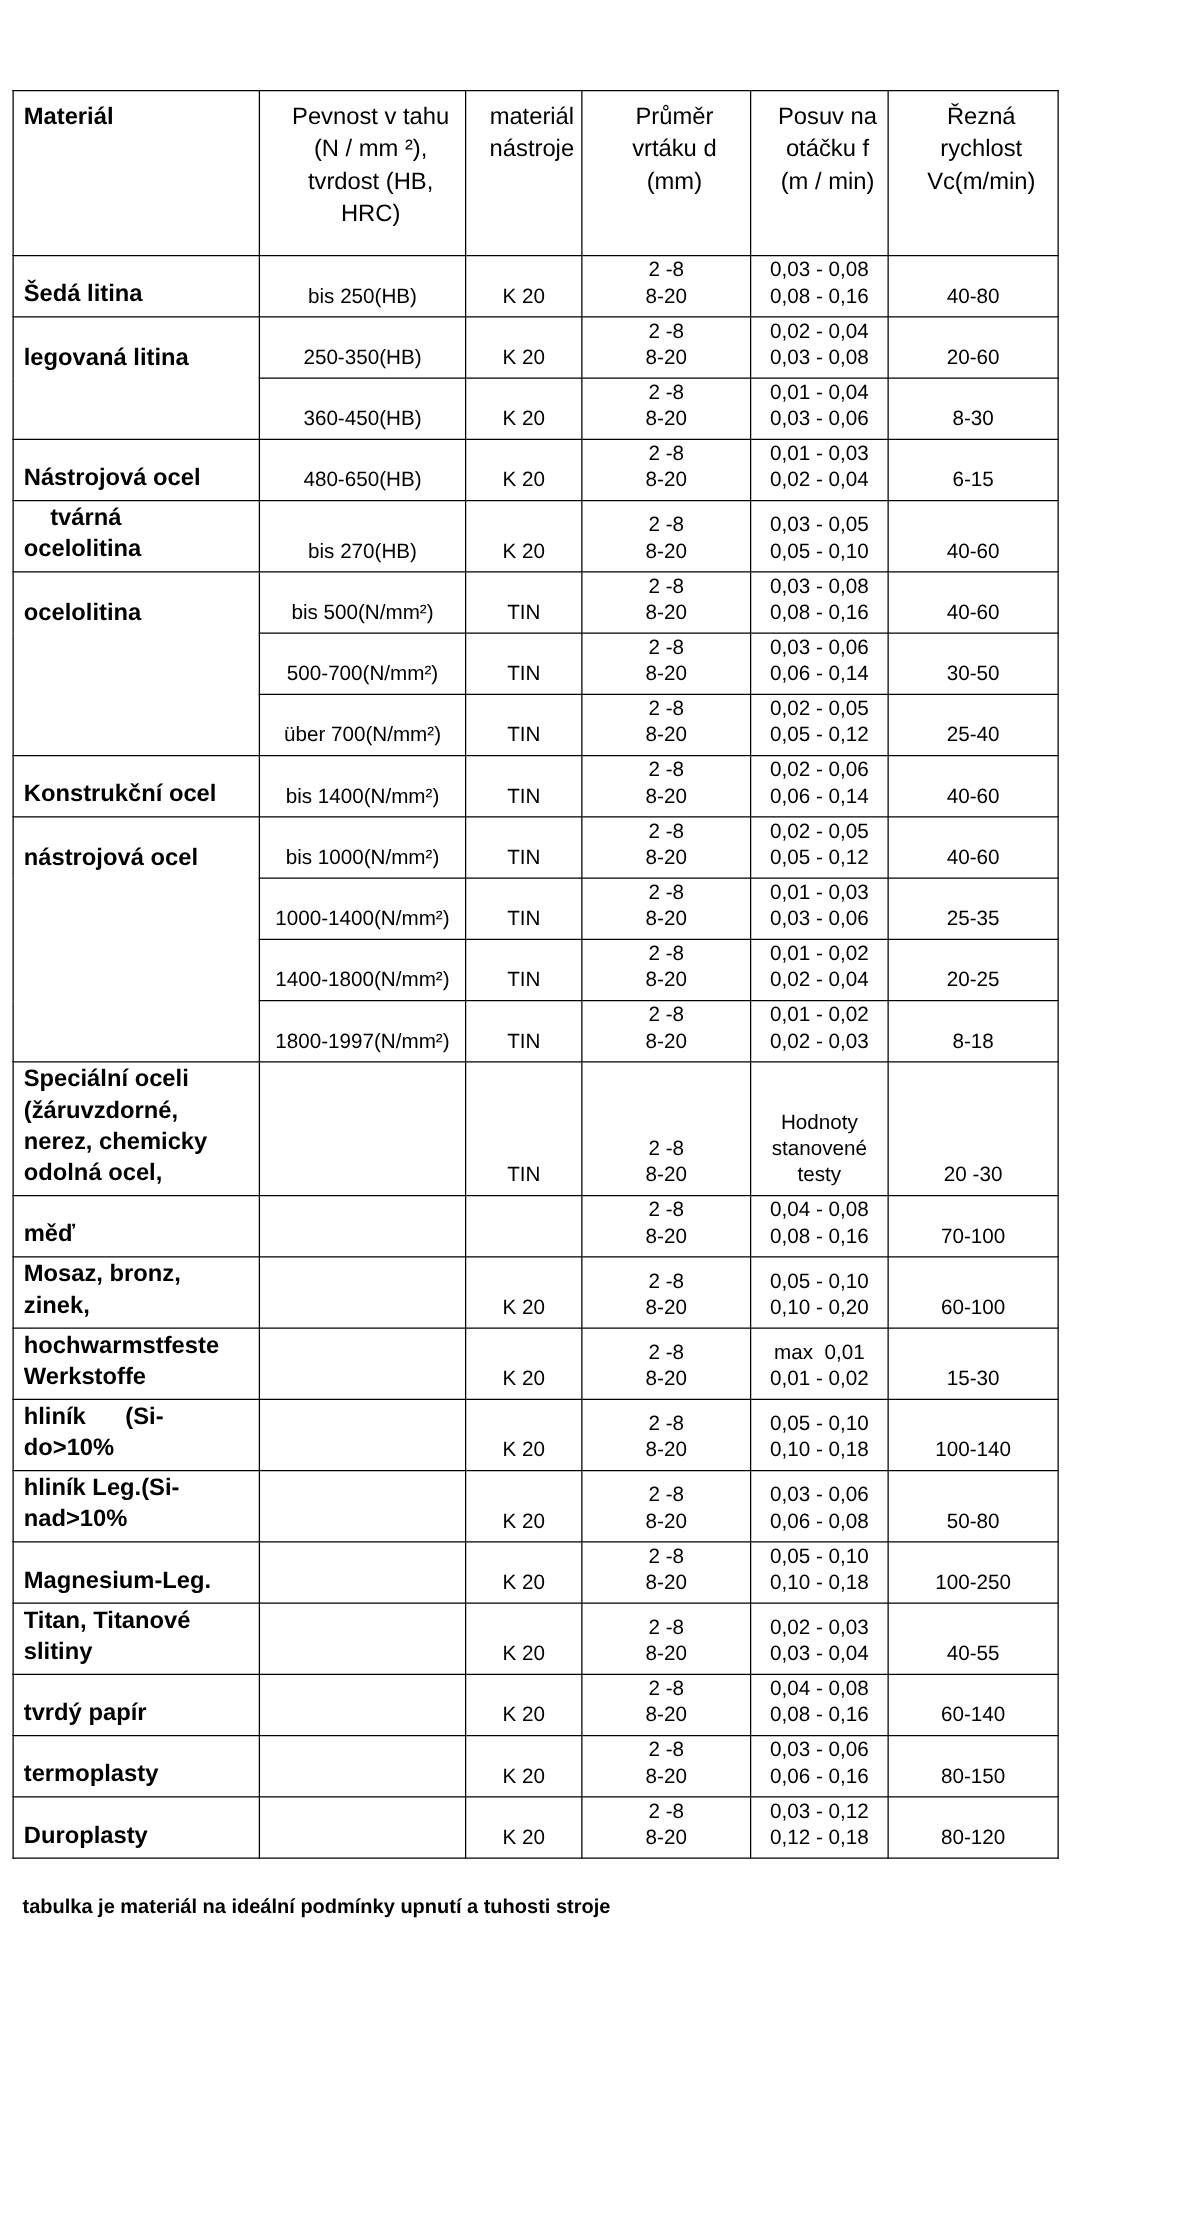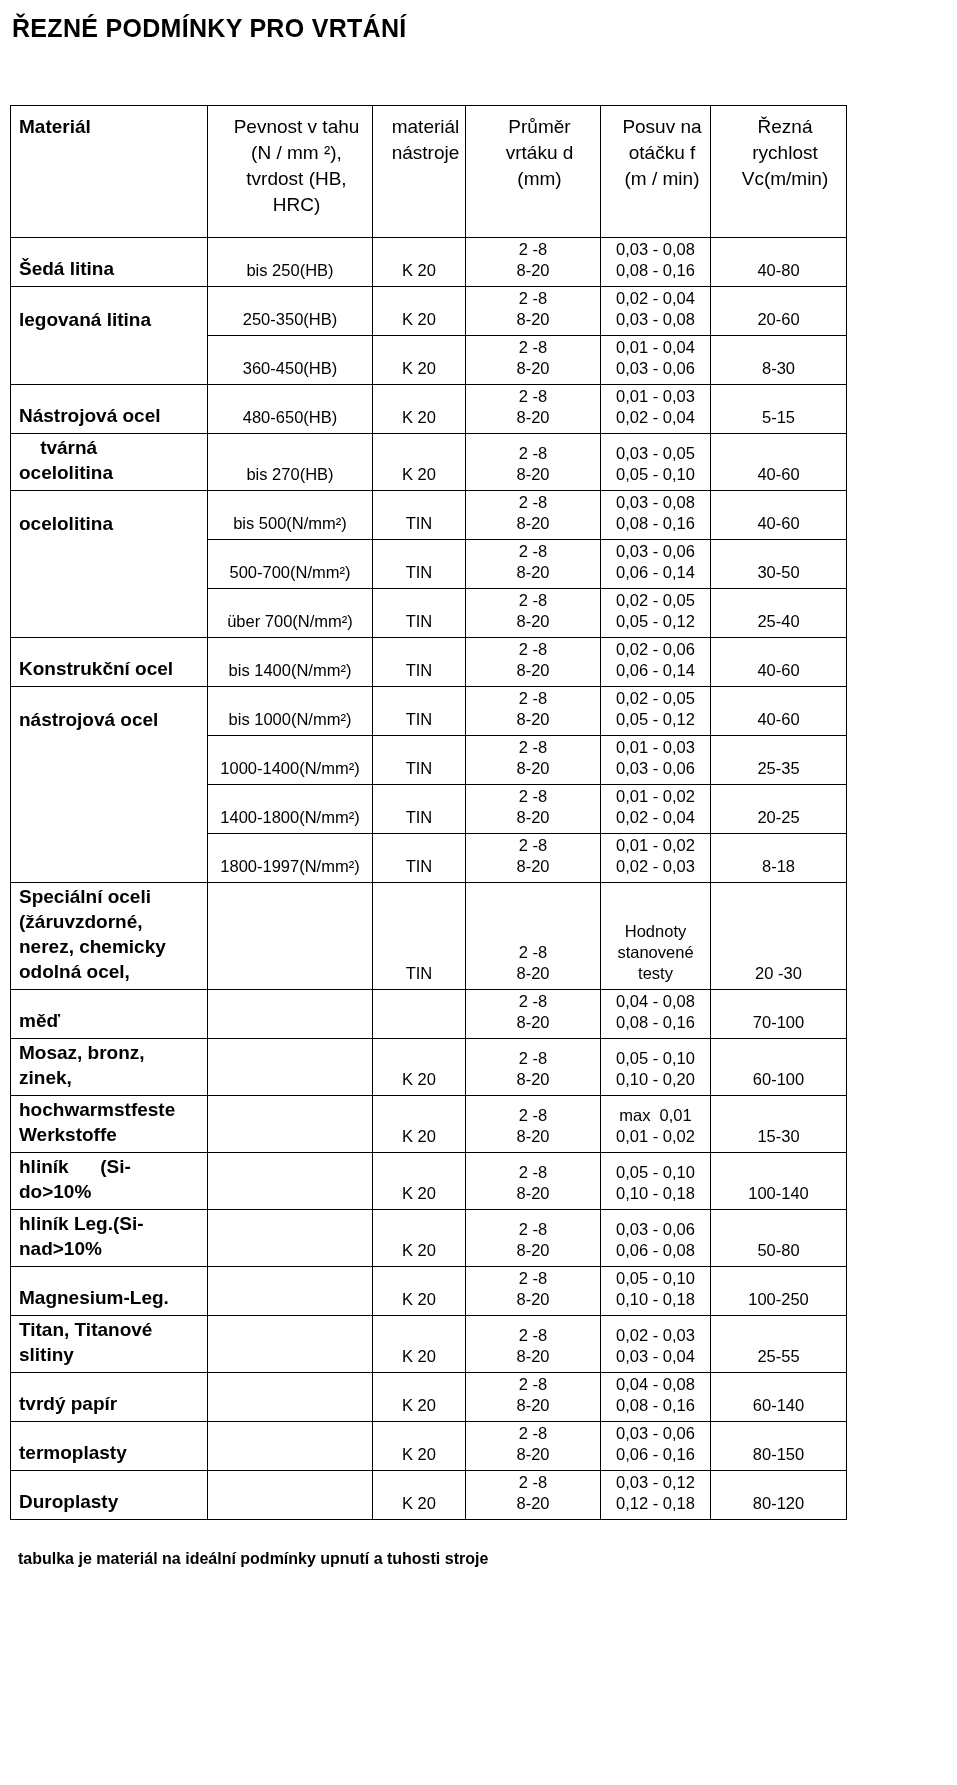--- a/index.html
+++ b/index.html
@@ -74,21 +74,20 @@
   .footnote {
     font-size: 16px;
     font-weight: bold;
     margin: 30px 0 0 8px;
   }
 </style>
 </head>
 <body>
 
 <div class="page">
-  <h1 class="title">ŘEZNÉ PODMÍNKY PRO VRTÁNÍ</h1>
 
   <table class="ctable">
     <colgroup>
       <col style="width:197px">
       <col style="width:165px">
       <col style="width:93px">
       <col style="width:135px">
       <col style="width:110px">
       <col style="width:136px">
     </colgroup>
@@ -143,21 +142,21 @@
           <td class="c-speed">8-30</td>
         </tr>
         <tr>
           <td rowspan="1" class="mat">Nástrojová ocel</td>
           <td class="c-strength">480-650(HB)</td>
           <td class="c-tool">K 20</td>
           <td class="c-diam">2 -8
 8-20</td>
           <td class="c-feed">0,01 - 0,03
 0,02 - 0,04</td>
-          <td class="c-speed">5-15</td>
+          <td class="c-speed">6-15</td>
         </tr>
         <tr>
           <td rowspan="1" class="mat">    tvárná
 ocelolitina</td>
           <td class="c-strength">bis 270(HB)</td>
           <td class="c-tool">K 20</td>
           <td class="c-diam">2 -8
 8-20</td>
           <td class="c-feed">0,03 - 0,05
 0,05 - 0,10</td>
@@ -318,21 +317,21 @@
         </tr>
         <tr>
           <td rowspan="1" class="mat">Titan, Titanové
 slitiny</td>
           <td class="c-strength"></td>
           <td class="c-tool">K 20</td>
           <td class="c-diam">2 -8
 8-20</td>
           <td class="c-feed">0,02 - 0,03
 0,03 - 0,04</td>
-          <td class="c-speed">25-55</td>
+          <td class="c-speed">40-55</td>
         </tr>
         <tr>
           <td rowspan="1" class="mat">tvrdý papír</td>
           <td class="c-strength"></td>
           <td class="c-tool">K 20</td>
           <td class="c-diam">2 -8
 8-20</td>
           <td class="c-feed">0,04 - 0,08
 0,08 - 0,16</td>
           <td class="c-speed">60-140</td>

